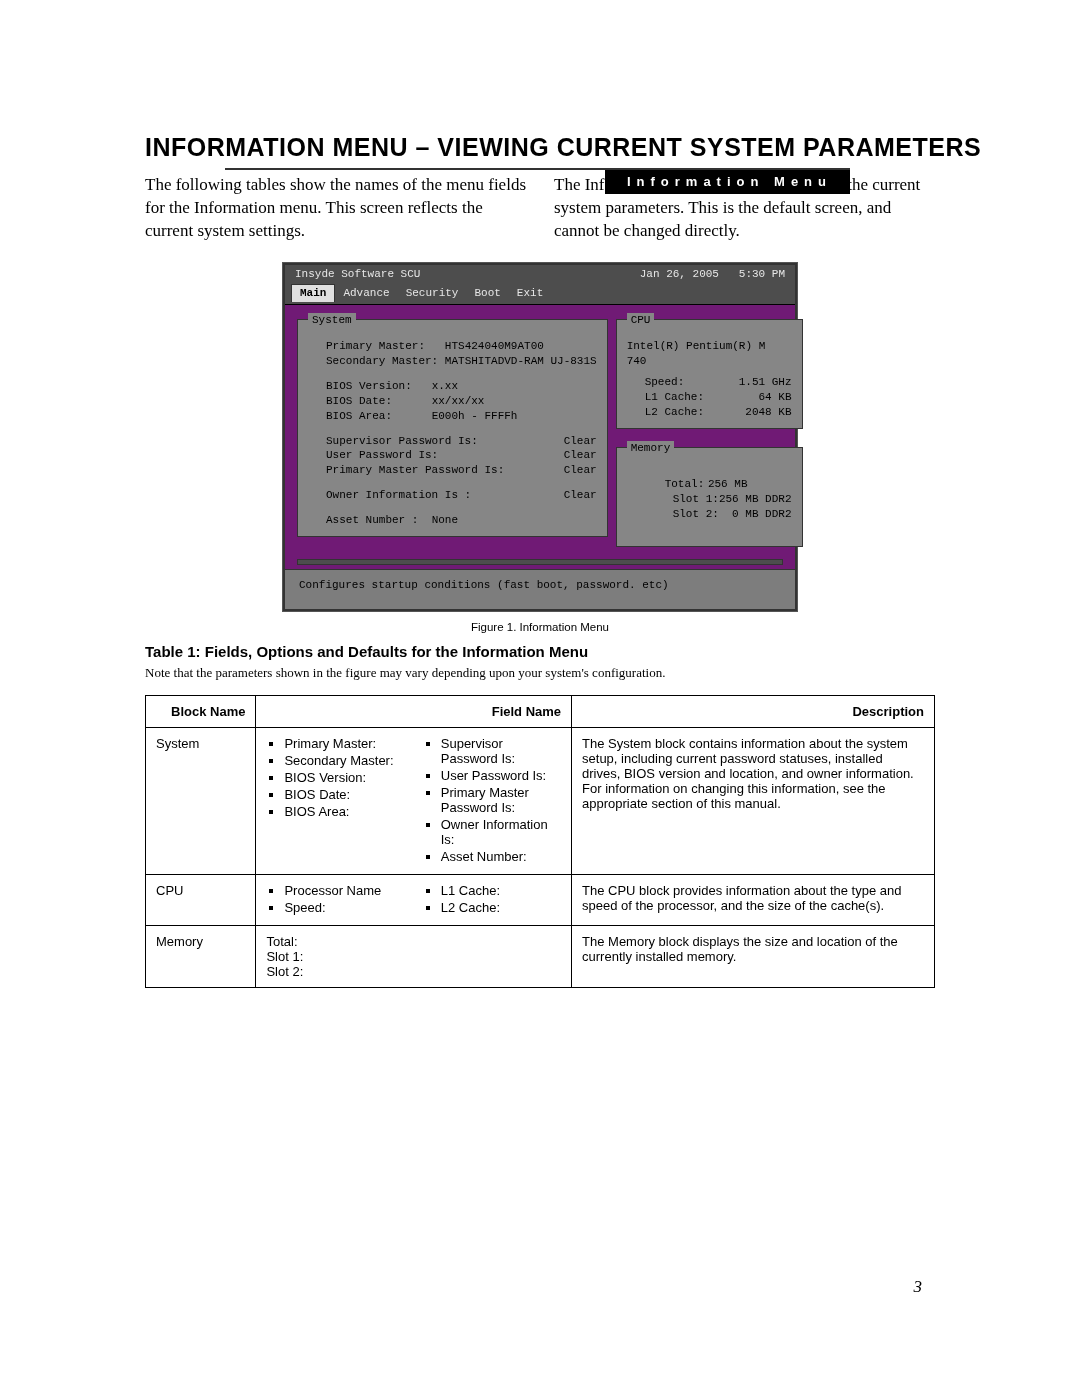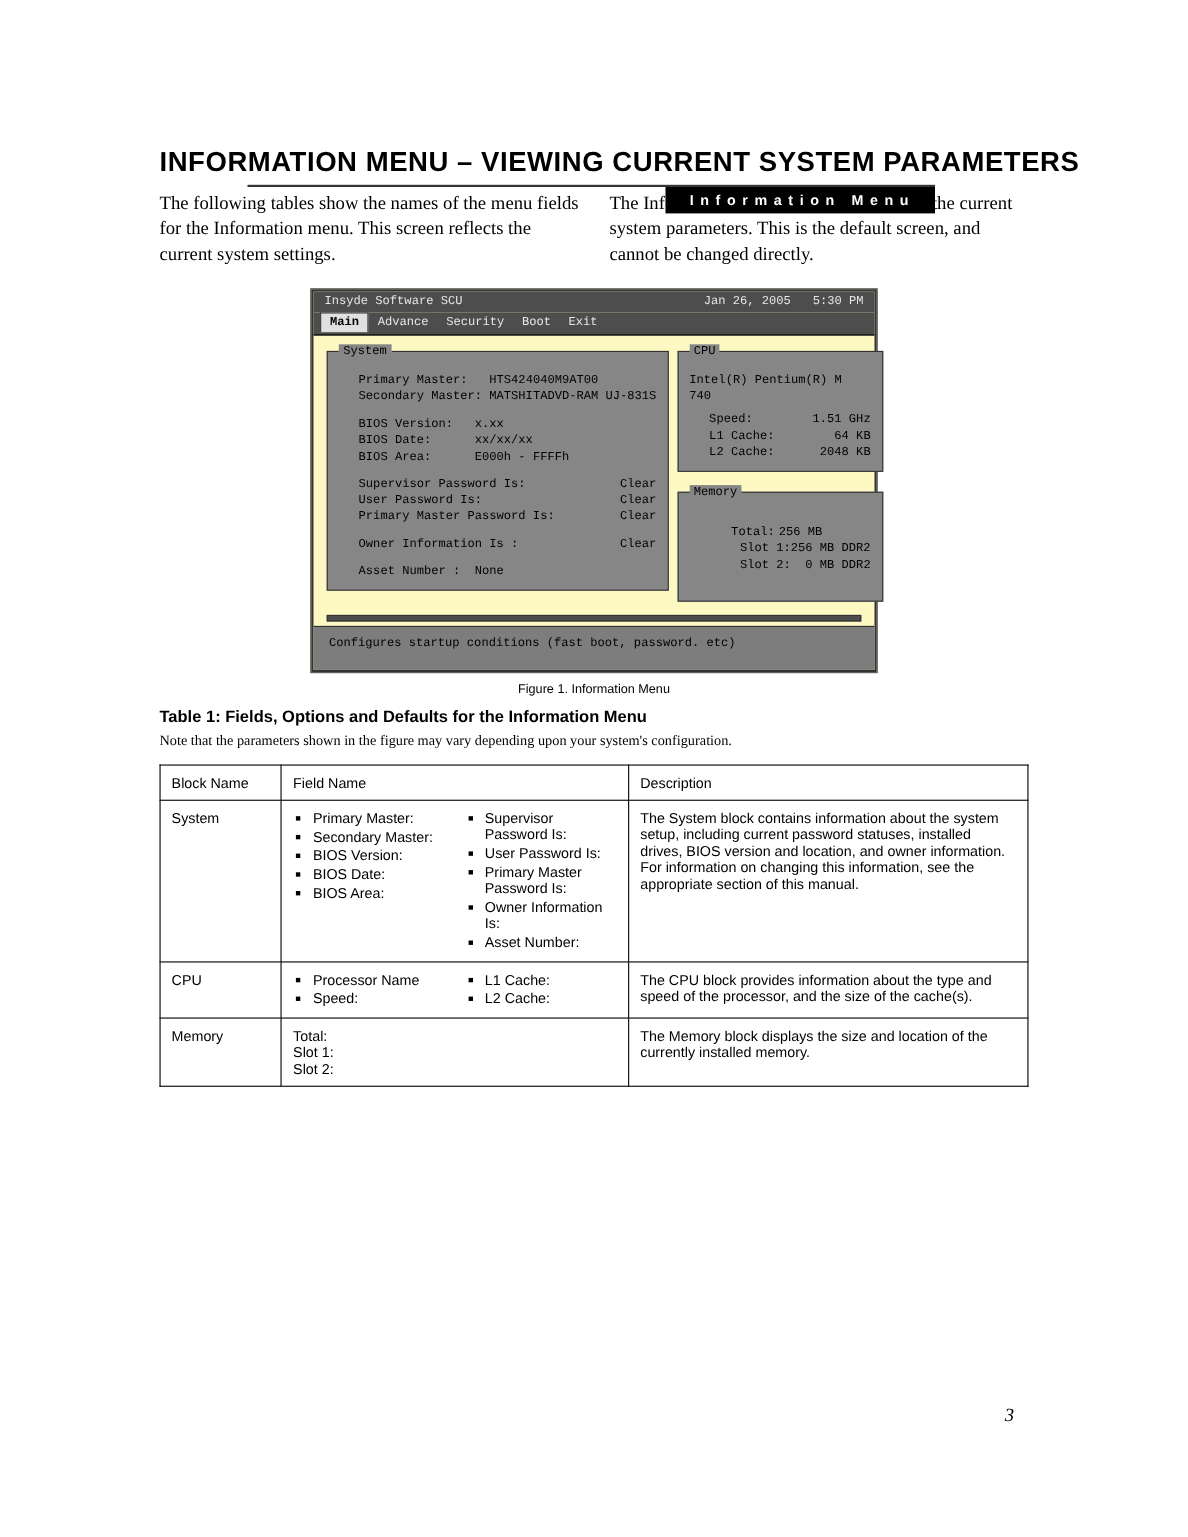--- a/index.html
+++ b/index.html
@@ -28,21 +28,21 @@
     font-size: 25px; letter-spacing: 0.5px;
     margin: 60px 0 12px 65px;
   }
   .intro {
     display: flex; gap: 28px; margin: 0 65px 20px 65px;
     font-size: 17px; line-height: 1.35;
   }
   .intro > div { flex: 1; }
   .bios-shot {
     width: 510px; margin: 10px auto 8px auto;
-    background: #fef9c3;
+    background: #701a75;
     border: 2px solid #333; font-family: "Courier New", monospace;
     font-size: 11px; color: #000; line-height: 1.35;
     box-shadow: 0 0 0 1px #555;
   }
   .bios-top { background: #4d4d4d; color: #e6e6e6; display: flex; justify-content: space-between; padding: 2px 10px; }
   .bios-menu { background: #4d4d4d; padding: 0 6px 2px 6px; border-bottom: 1px solid #000000; }
   .bios-menu span { display: inline-block; padding: 1px 8px; color: #e6e6e6; }
   .bios-menu span.active { background: #e0e0e0; color: #000; font-weight: bold; border: 1px solid #333; border-bottom: none; }
   .bios-body { display: flex; padding: 8px 12px 6px 12px; gap: 8px; }
   .bios-left { flex: 1.55; }
@@ -64,21 +64,21 @@
   .table-title {
     font-family: Arial, sans-serif; font-weight: bold; font-size: 15px;
     margin: 6px 65px 2px 65px;
   }
   .table-note { font-size: 13px; margin: 5px 65px 14px 65px; }
   table.main {
     border-collapse: collapse; margin: 0 65px; width: calc(100% - 130px);
     font-family: Arial, sans-serif; font-size: 13px;
   }
   table.main th, table.main td { border: 1px solid #000; padding: 8px 10px; vertical-align: top; }
-  table.main th { font-weight: normal; text-align: left; }
+  table.main th { font-weight: bold; text-align: right; }
   table.main td.block { font-family: Arial, sans-serif; }
   ul.blist { list-style: square; padding-left: 18px; margin: 0; }
   ul.blist li { margin-bottom: 2px; }
   .page-num { position: absolute; right: 78px; bottom: 100px; font-style: italic; font-size: 17px; }
   .fieldcell { display: flex; gap: 18px; }
   .fieldcell > ul { flex: 1; }
 </style>
 </head>
 <body>
 

